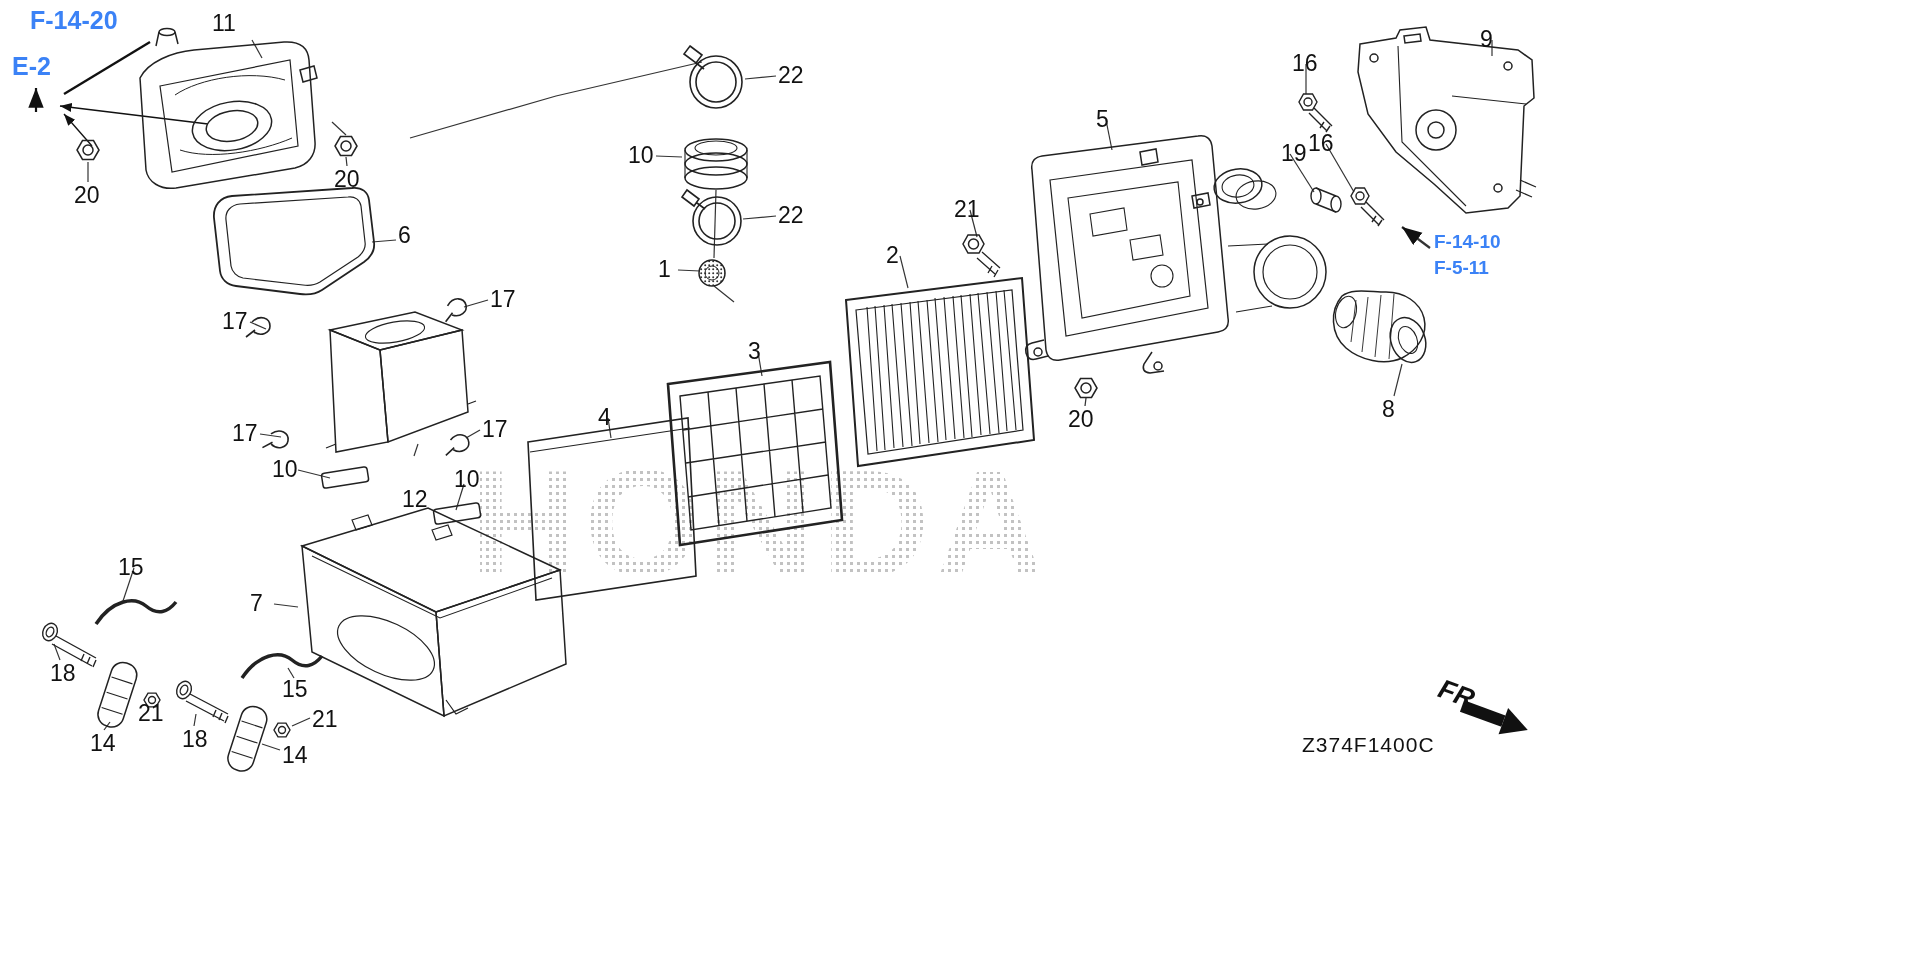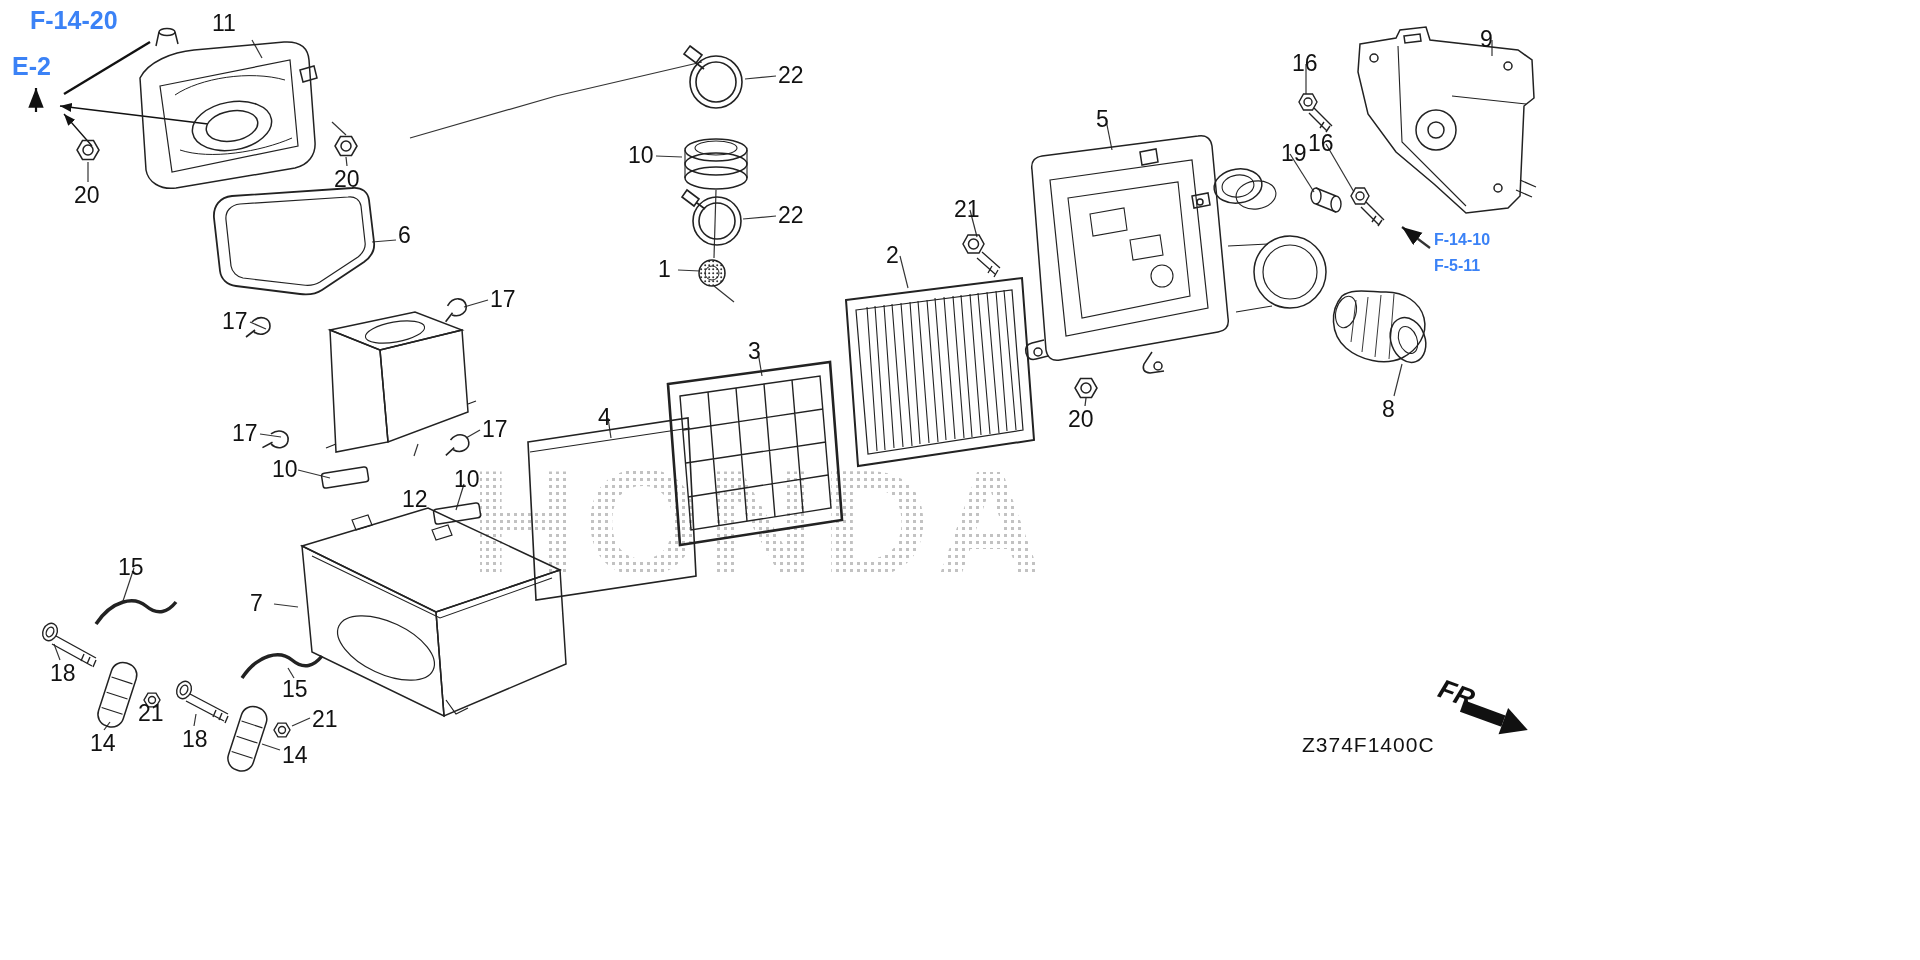--- a/index.html
+++ b/index.html
@@ -2,21 +2,21 @@
 <html><head>
 <meta charset="utf-8">
 <style>
   html,body{margin:0;padding:0;background:#ffffff;}
   body{font-family:"Liberation Sans",sans-serif;color:#111;}
   #stage{position:relative;width:1920px;height:960px;background:#fff;overflow:hidden;}
   svg.art{position:absolute;left:0;top:0;z-index:1;}
   .lbl{position:absolute;font-size:23px;line-height:1;color:#111;z-index:3;white-space:nowrap;}
   .ref{position:absolute;font-weight:bold;color:#3b82f6;z-index:3;line-height:1;white-space:nowrap;}
   .bold24{font-size:25px;}
-  .bold22{font-size:16px;}
+  .bold22{font-size:19px;}
   .code{position:absolute;left:1302px;top:733px;font-size:21px;letter-spacing:1px;z-index:3;}
   .fr{position:absolute;left:1438px;top:680px;font-size:27px;font-weight:bold;font-style:italic;
       transform:rotate(20deg);z-index:3;}
   .watermark{position:absolute;left:470px;top:448px;z-index:0;user-select:none;
       font-weight:bold;font-size:150px;letter-spacing:6px;line-height:1;color:#d6d6d6;}
   @supports ((-webkit-background-clip:text) or (background-clip:text)){
     .watermark{color:transparent;
       background-image:radial-gradient(#c2c2c2 1.5px, rgba(0,0,0,0) 1.6px);
       background-size:7px 7px;
       -webkit-background-clip:text;background-clip:text;}

